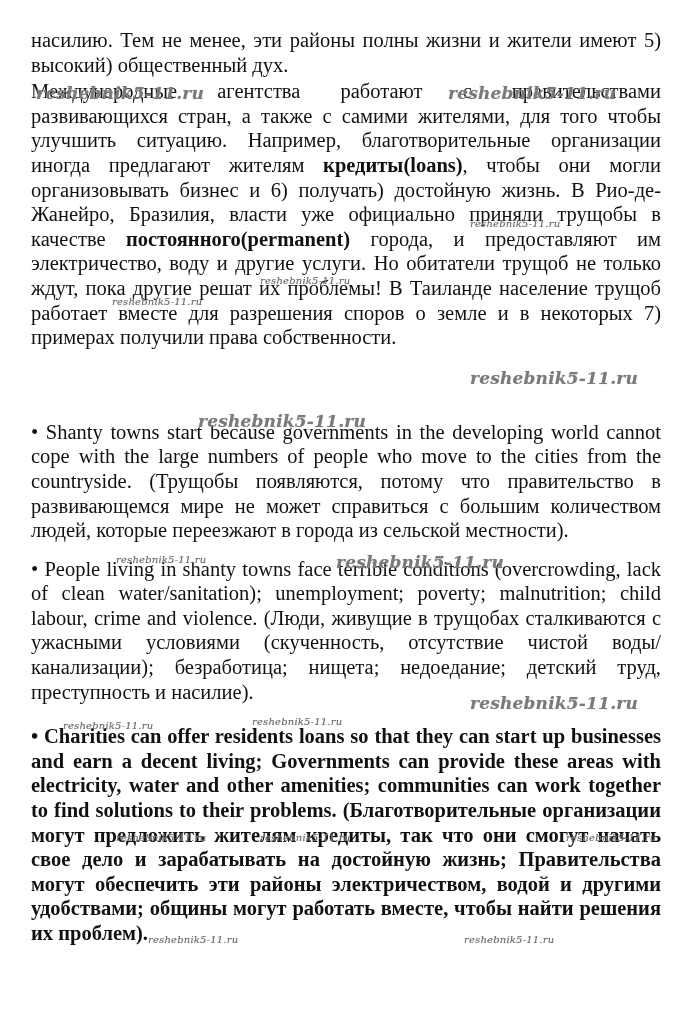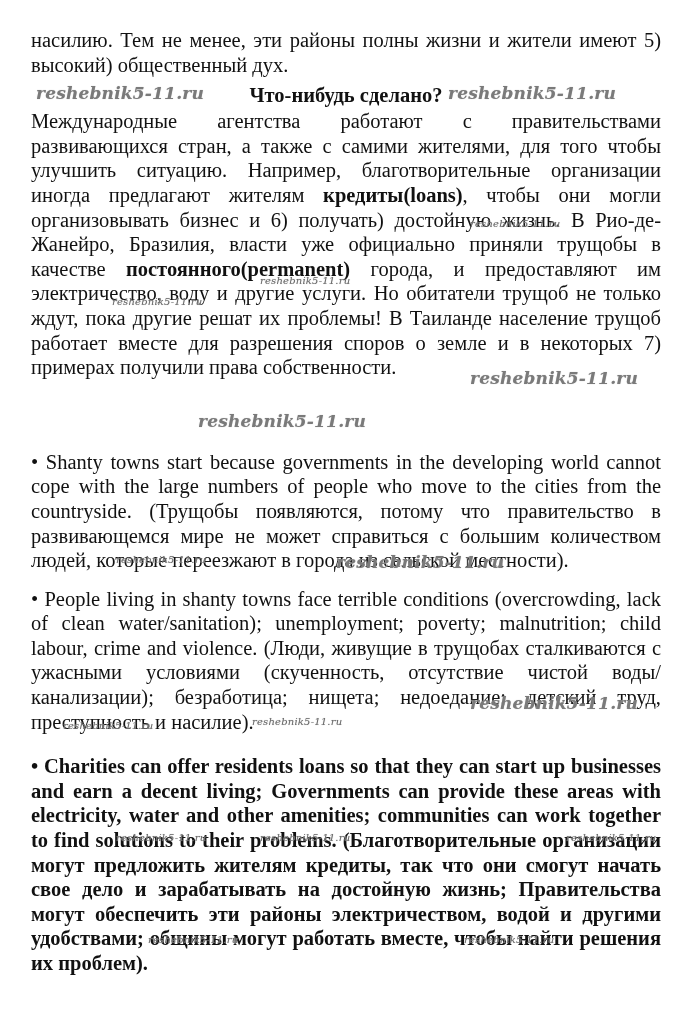--- a/index.html
+++ b/index.html
@@ -23,21 +23,20 @@
     font-style: italic;
   }
   .wm.big { font-size: 17px; }
   .wm.small { font-size: 10px; font-weight: normal; color: #6a6a6a; }
 </style>
 </head>
 <body>
 
 <div class="page">
   <p class="p">насилию. Тем не менее, эти районы полны жизни и жители имеют 5) высокий) общественный дух.</p>
-  <div class="heading">Что-нибудь сделано?</div>
   <p class="p" style="margin-top:2px;">
     <span>Международные агентства работают с правительствами развивающихся стран, а также с самими жителями, для того чтобы улучшить ситуацию. Например, благотворительные организации иногда предлагают жителям </span><b>кредиты(loans)</b><span>, чтобы они могли организовывать бизнес и 6) получать) достойную жизнь. В Рио-де-Жанейро, Бразилия, власти уже официально приняли трущобы в качестве </span><b>постоянного(permanent)</b><span> города, и предоставляют им электричество, воду и другие услуги. Но обитатели трущоб не только ждут, пока другие решат их проблемы! В Таиланде население трущоб работает вместе для разрешения споров о земле и в некоторых 7) примерах получили права собственности.</span>
   </p>
 
   <p class="bullet-block" style="margin-top:70px;">
     <span>•</span><span> Shanty towns start because governments in the developing world cannot cope with the large numbers of people who move to the cities from the countryside. (Трущобы появляются, потому что правительство в развивающемся мире не может справиться с большим количеством людей, которые переезжают в города из сельской местности).</span>
   </p>
   <p class="bullet-block" style="margin-top:14px;">
     <span>•</span><span> People living in shanty towns face terrible conditions (overcrowding, lack of clean water/sanitation); unemployment; poverty; malnutrition; child labour, crime and violence. (Люди, живущие в трущобах сталкиваются с ужасными условиями (скученность, отсутствие чистой воды/канализации); безработица; нищета; недоедание; детский труд, преступность и насилие).</span>
   </p>

